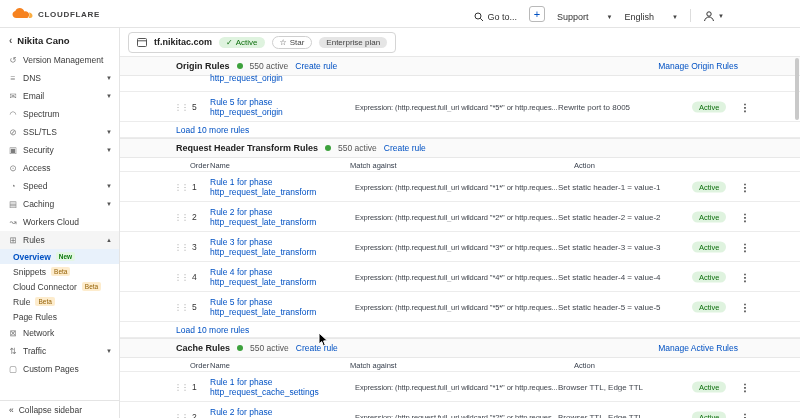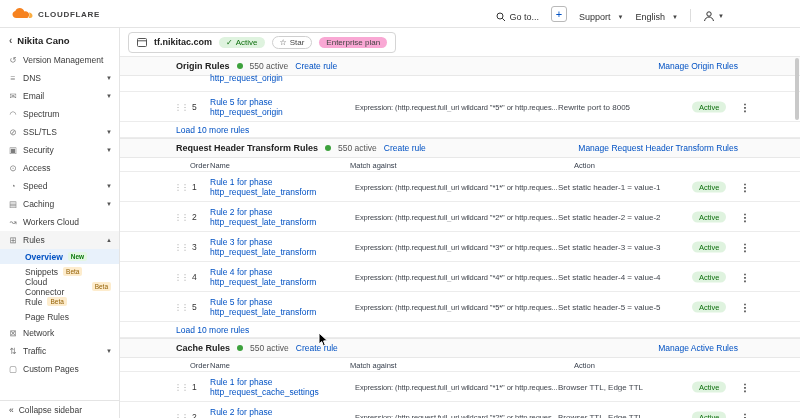--- a/index.html
+++ b/index.html
@@ -7,49 +7,49 @@
   body{font-family:"Liberation Sans",sans-serif;background:#fff;color:#313131;position:relative}
   a{text-decoration:none;cursor:pointer}
 
   
   .topbar{position:absolute;top:0;left:0;right:0;height:28px;background:#fff;border-bottom:1px solid #e4e4e4;display:flex;align-items:center;justify-content:space-between;padding:0 12px;z-index:6}
   .logo{display:flex;align-items:flex-end;gap:4px;cursor:pointer}
   .logo-text{font-size:8px;font-weight:bold;letter-spacing:.7px;color:#404041}
   .tb-right{display:flex;align-items:flex-end;gap:12px;font-size:9px;color:#313131;margin-right:64px}
   .tb-search{display:flex;align-items:center;gap:4px;cursor:pointer}
   .tb-add{width:16px;height:16px;border:1px solid #b9b9b9;border-radius:3px;color:#0051c3;display:flex;align-items:center;justify-content:center;font-size:11px;cursor:pointer}
-  .tb-menu{display:flex;align-items:center;gap:7px;cursor:pointer}
+  .tb-menu{display:flex;align-items:center;gap:18px;cursor:pointer}
   .car{font-size:6px;color:#444}
   .tb-div{width:1px;height:13px;background:#ddd}
   .tb-user{display:flex;align-items:center;gap:3px;cursor:pointer}
 
   
   .sidebar{position:absolute;top:28px;left:0;width:120px;bottom:0;background:#fff;border-right:1px solid #e4e4e4;z-index:5}
   .sb-account{display:flex;align-items:center;gap:5px;padding:7px 9px 5px;font-size:9.5px;font-weight:bold;color:#222}
   .sb-back{color:#555;font-size:10px;line-height:8px}
   .sb-item{display:flex;align-items:center;gap:5px;height:18px;padding:0 8px;font-size:8.5px;color:#3a3a3a;position:relative;cursor:pointer}
   .sb-ico{width:10px;color:#7d7d7d;font-size:8.5px;text-align:center;flex:none}
   .sb-chev{position:absolute;right:7px;font-size:6px;color:#555}
   .sb-open{background:#f5f5f5}
-  .sb-child{height:15px;padding-left:25px}
+  .sb-child{height:15px;padding-left:13px}
   .sb-selected{background:#e8f1fb;color:#0051c3;font-weight:bold}
   .sb-badge{font-size:6.5px;padding:0 3px;border-radius:2px;line-height:9px}
   .sb-badge.new{background:#e3f6e3;color:#0c7a0c}
   .sb-badge.beta{background:#fdeccd;color:#946105}
   .sb-collapse{position:absolute;bottom:0;left:0;right:0;height:18px;border-top:1px solid #e4e4e4;display:flex;align-items:center;gap:5px;padding:0 9px;font-size:8.5px;color:#3a3a3a;cursor:pointer;background:#fff}
 
   
   .main{position:absolute;left:120px;top:28px;right:0;bottom:0;background:#fff;overflow:hidden}
   .domainbar{height:28px;display:flex;align-items:center;padding:0 8px}
   .domain-box{display:inline-flex;align-items:center;gap:7px;border:1px solid #d5d5d5;border-radius:4px;padding:3px 8px;background:#fff}
   .domain-name{font-size:9px;font-weight:bold;color:#222}
   .pill{font-size:8px;border-radius:9px;padding:1px 7px;display:inline-flex;align-items:center;gap:3px;white-space:nowrap}
   .pill-active{background:#dff3df;color:#0d6e0d}
   .pill-star{border:1px solid #cfcfcf;color:#444;cursor:pointer}
-  .pill-plan{background:#f9a8d4;color:#444}
+  .pill-plan{background:#e5e5e5;color:#444}
 
   .sec-head{height:20px;background:#fafafa;border-top:1px solid #e8e8e8;border-bottom:1px solid #e8e8e8;display:flex;align-items:center;gap:7px;padding:0 62px 0 56px}
   .sec-title{font-size:9px;font-weight:bold;color:#222;white-space:nowrap}
   .dot{width:6px;height:6px;border-radius:50%;background:#3ca13c;flex:none}
   .sec-count{font-size:8.5px;color:#555;white-space:nowrap}
   .link{color:#0051c3;font-size:8.5px;white-space:nowrap}
   .manage{margin-left:auto}
 
   .cols{height:14px;position:relative;border-bottom:1px solid #ececec}
   .cols span{position:absolute;top:50%;transform:translateY(-50%);font-size:7.5px;font-weight:normal;color:#39414e}
@@ -253,21 +253,20 @@
       <a class="link">Load 10 more rules</a>
     </div>
   </div>
 
   <div>
     <div class="sec-head">
       <span class="sec-title">Request Header Transform Rules</span>
       <span class="dot"></span>
       <span class="sec-count">550 active</span>
       <a class="link">Create rule</a>
-      <a class="link manage">Manage Request Header Transform Rules</a>
     </div>
     <div class="cols">
       <span class="c-ord">Order</span>
       <span class="c-name">Name</span>
       <span class="c-match">Match against</span>
       <span class="c-act">Action</span>
     </div>
     <div class="trow">
       <span class="drag">⋮⋮</span>
       <span class="ord">1</span>

